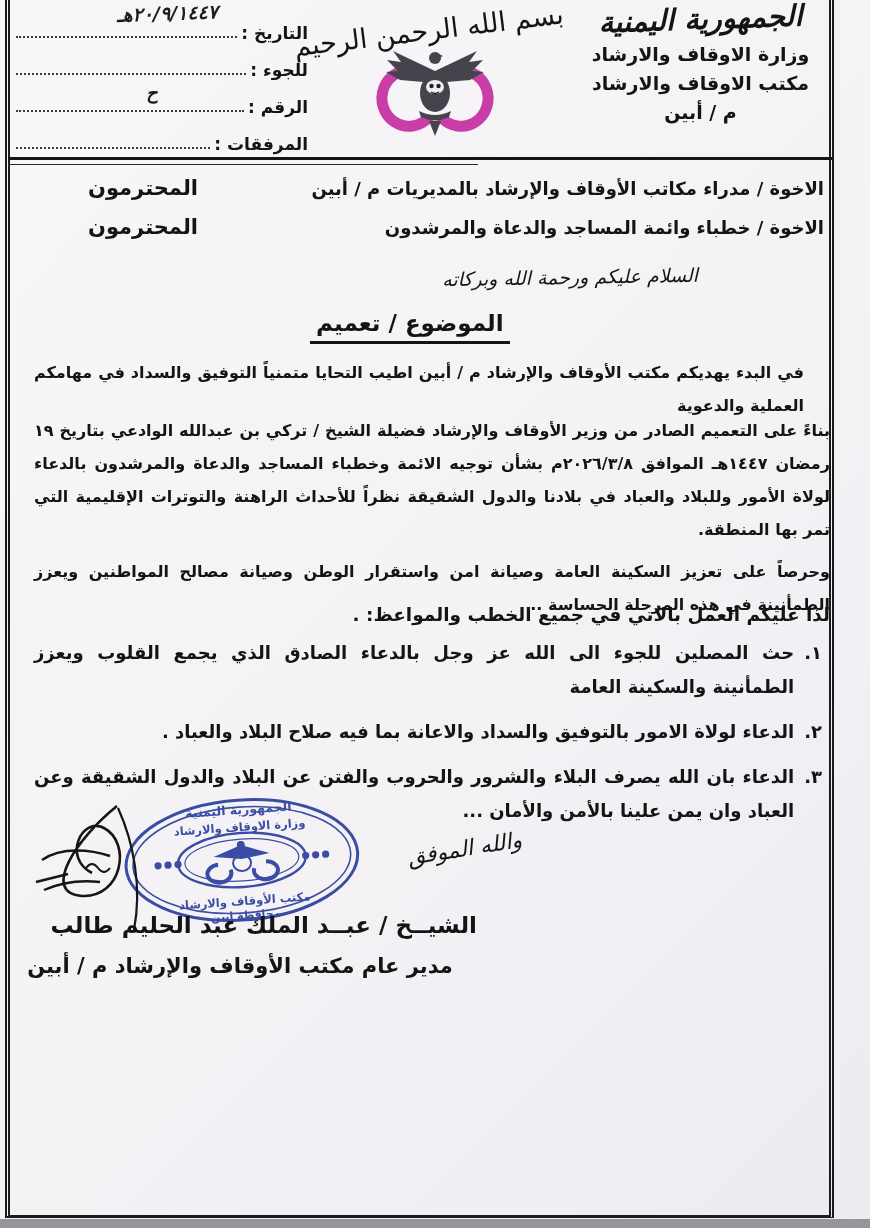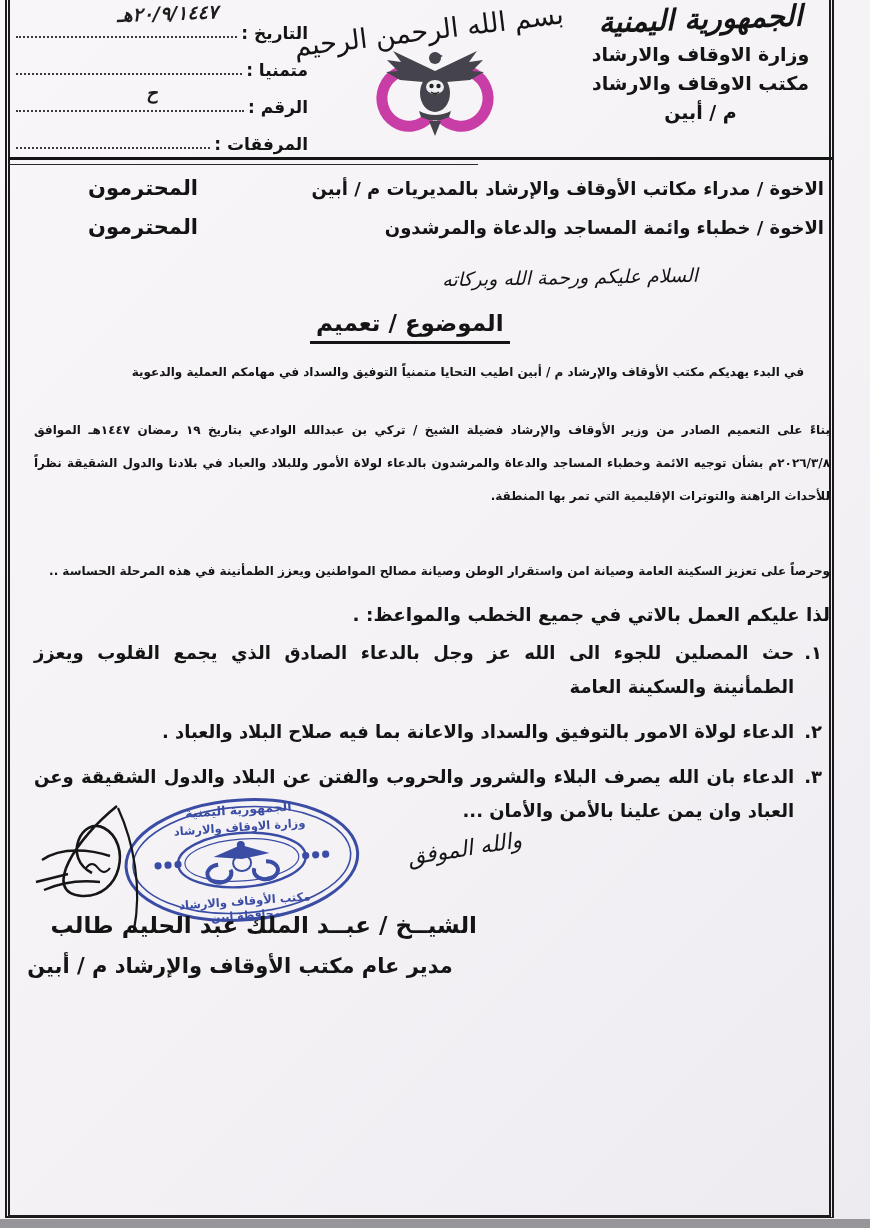--- a/index.html
+++ b/index.html
@@ -65,21 +65,21 @@
 
   .subject-wrap{position:absolute;top:310px;right:300px;width:260px;text-align:left;}
   .subject{
     display:inline-block;font-size:23px;font-weight:700;
     border-bottom:3px solid #141414;padding:0 6px 5px 6px;
   }
 
   
   .para{
     position:absolute;right:40px;left:34px;
-    font-size:12px;font-weight:700;line-height:33px;text-align:justify;
+    font-size:16px;font-weight:700;line-height:33px;text-align:justify;
     text-align-last:right;
   }
   .p0{top:356px;padding-right:26px;}
   .p1{top:414px;}
   .p2{top:555px;}
   .p3{top:598px;font-size:18.5px;}
 
   .list{position:absolute;top:636px;right:48px;left:34px;}
   .li{
     display:flex;direction:rtl;align-items:flex-start;margin-bottom:11px;
@@ -111,21 +111,21 @@
 <div class="page">
   <div class="frame"></div>
 
   <div class="hdr-fields">
     <div class="hdr-row">
       <span class="hdr-label">التاريخ :</span>
       <span class="hdr-dots"></span>
       <span class="hdr-value">٢٠/٩/١٤٤٧هـ</span>
     </div>
     <div class="hdr-row">
-      <span class="hdr-label">متمنيا :</span>
+      <span class="hdr-label">للجوء :</span>
       <span class="hdr-dots"></span>
     </div>
     <div class="hdr-row">
       <span class="hdr-label">الرقم :</span>
       <span class="hdr-dots"></span>
       <span class="hdr-value num-mark">ح</span>
     </div>
     <div class="hdr-row">
       <span class="hdr-label">المرفقات :</span>
       <span class="hdr-dots"></span>

